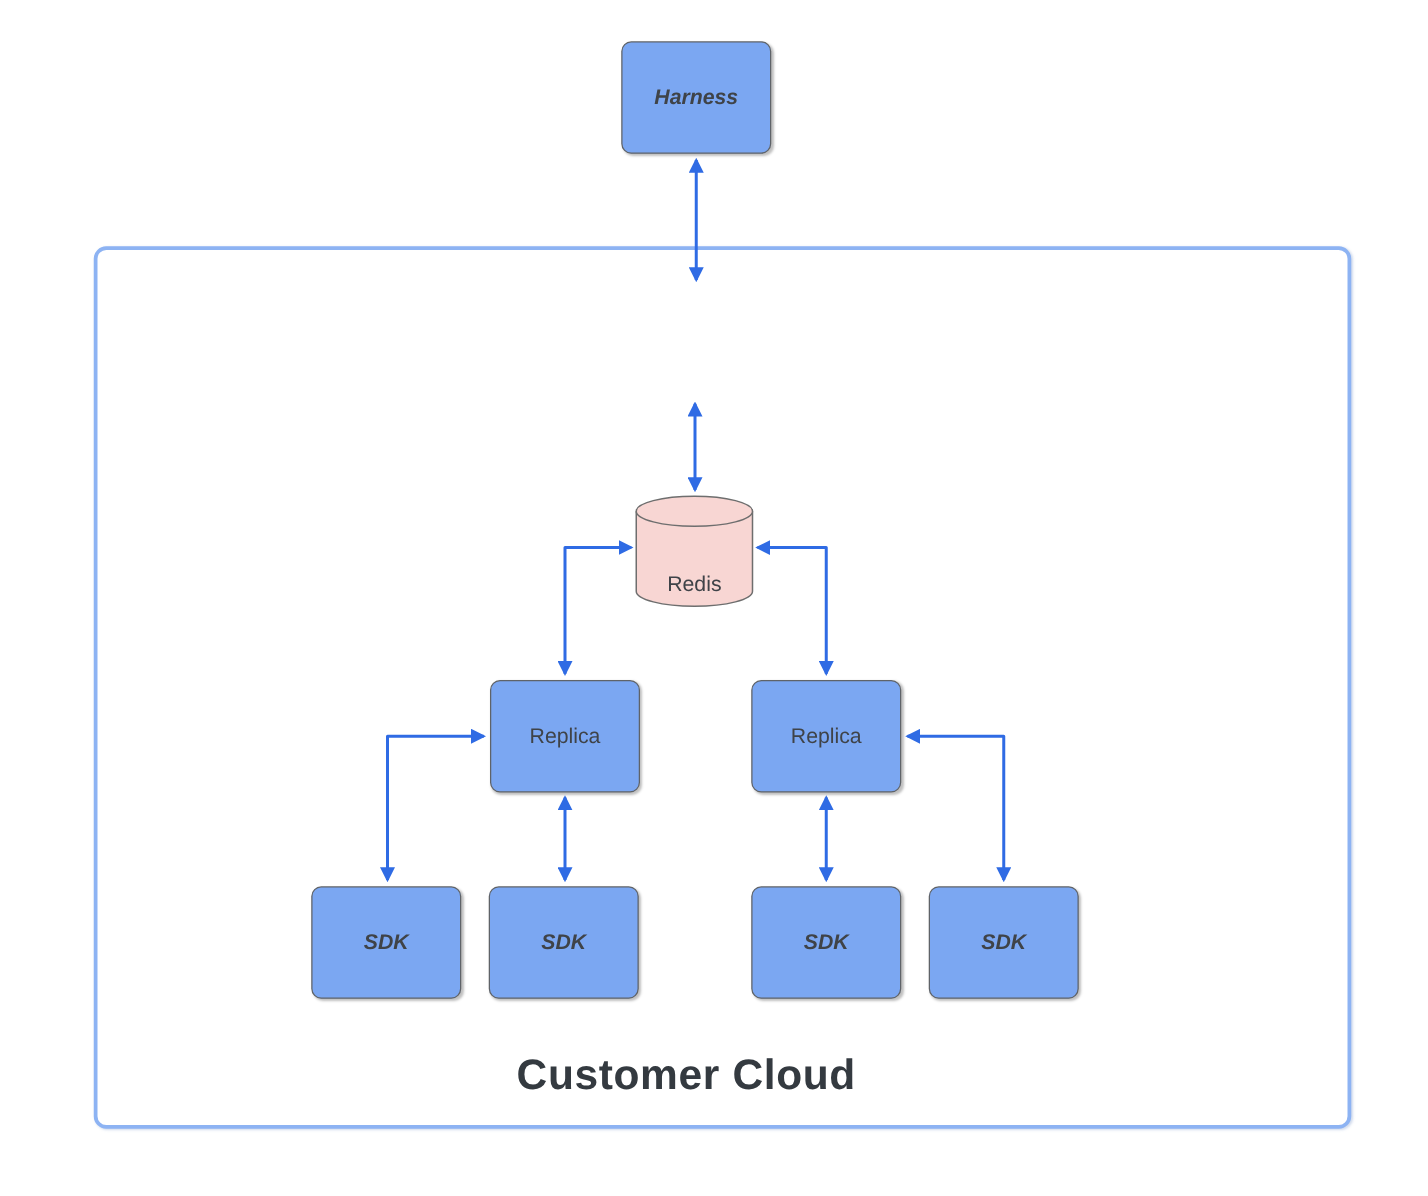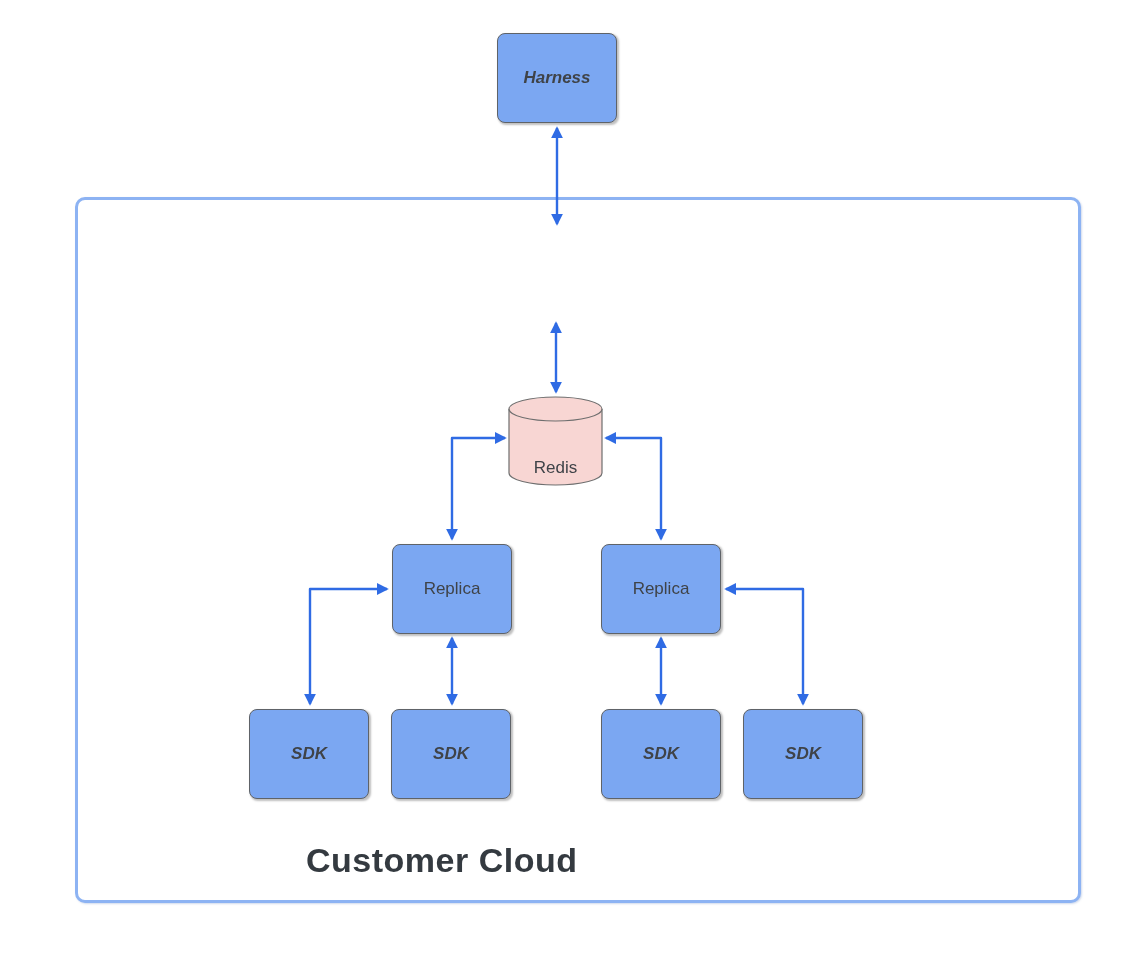--- a/index.html
+++ b/index.html
@@ -47,20 +47,21 @@
     width: 93px;
     text-align: center;
     font-size: 17px;
     color: #3f4348;
     margin-top: 28px;
   }
   .title {
     position: absolute;
     left: 306px; top: 841px;
     width: 486px;
+    text-align: center;
     font-size: 34px;
     font-weight: bold;
     color: #343A40;
     letter-spacing: 0.5px;
   }
 </style>
 </head>
 <body>
 
 <div class="canvas">

